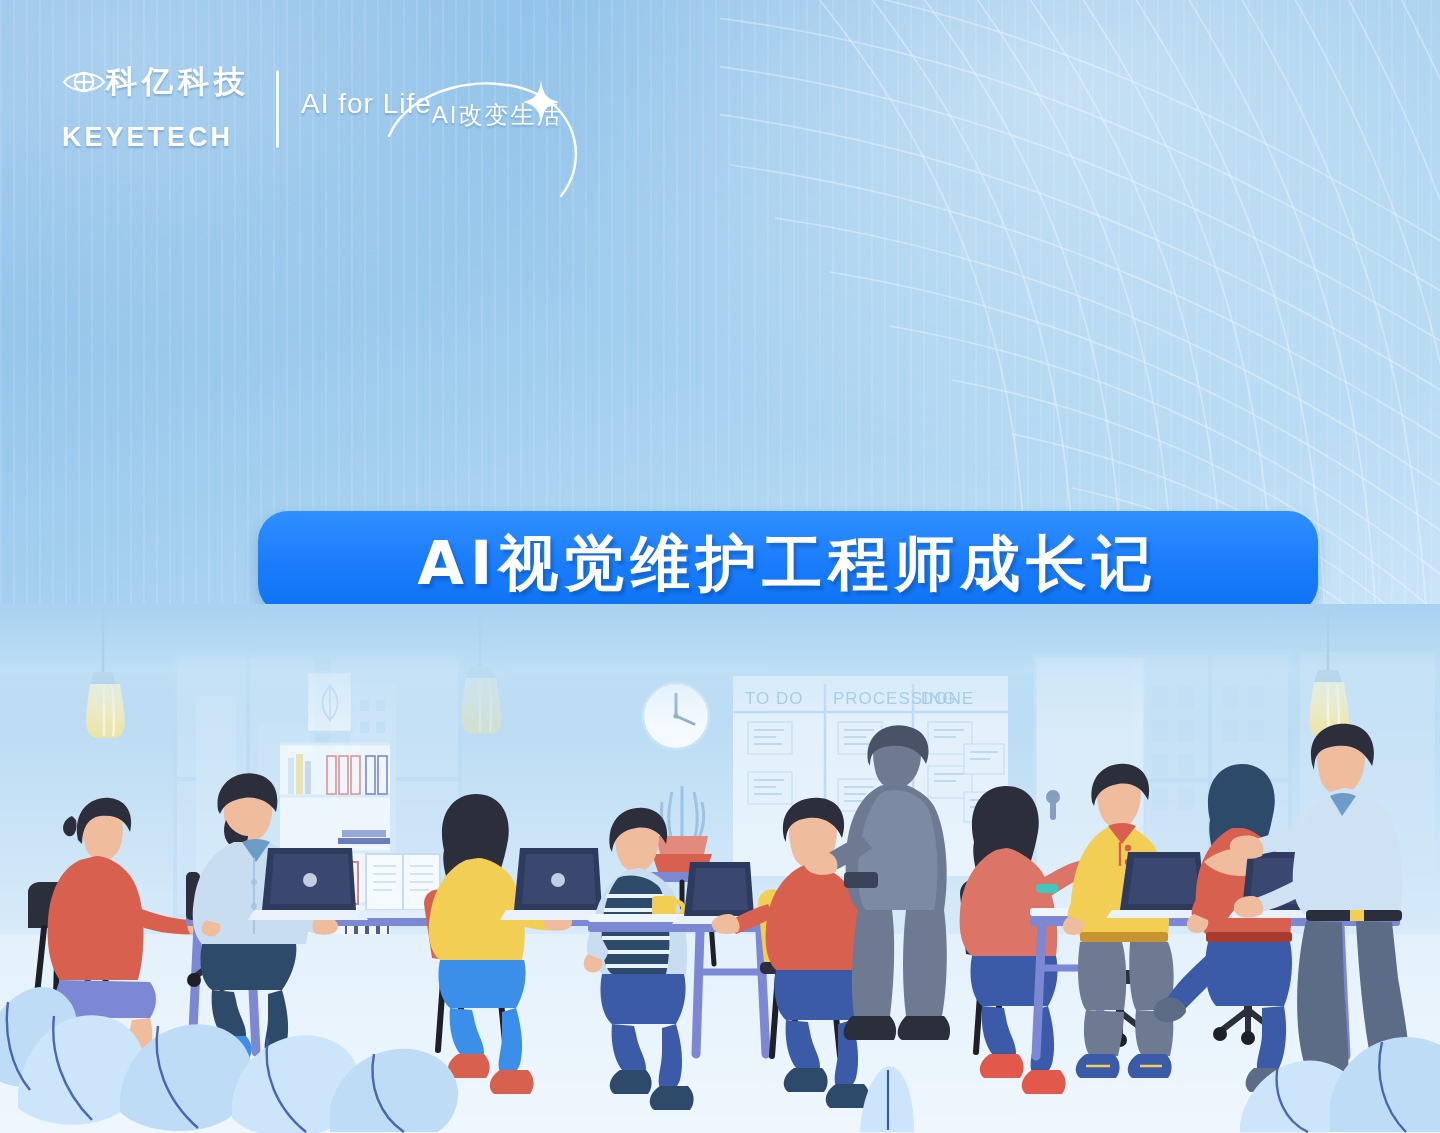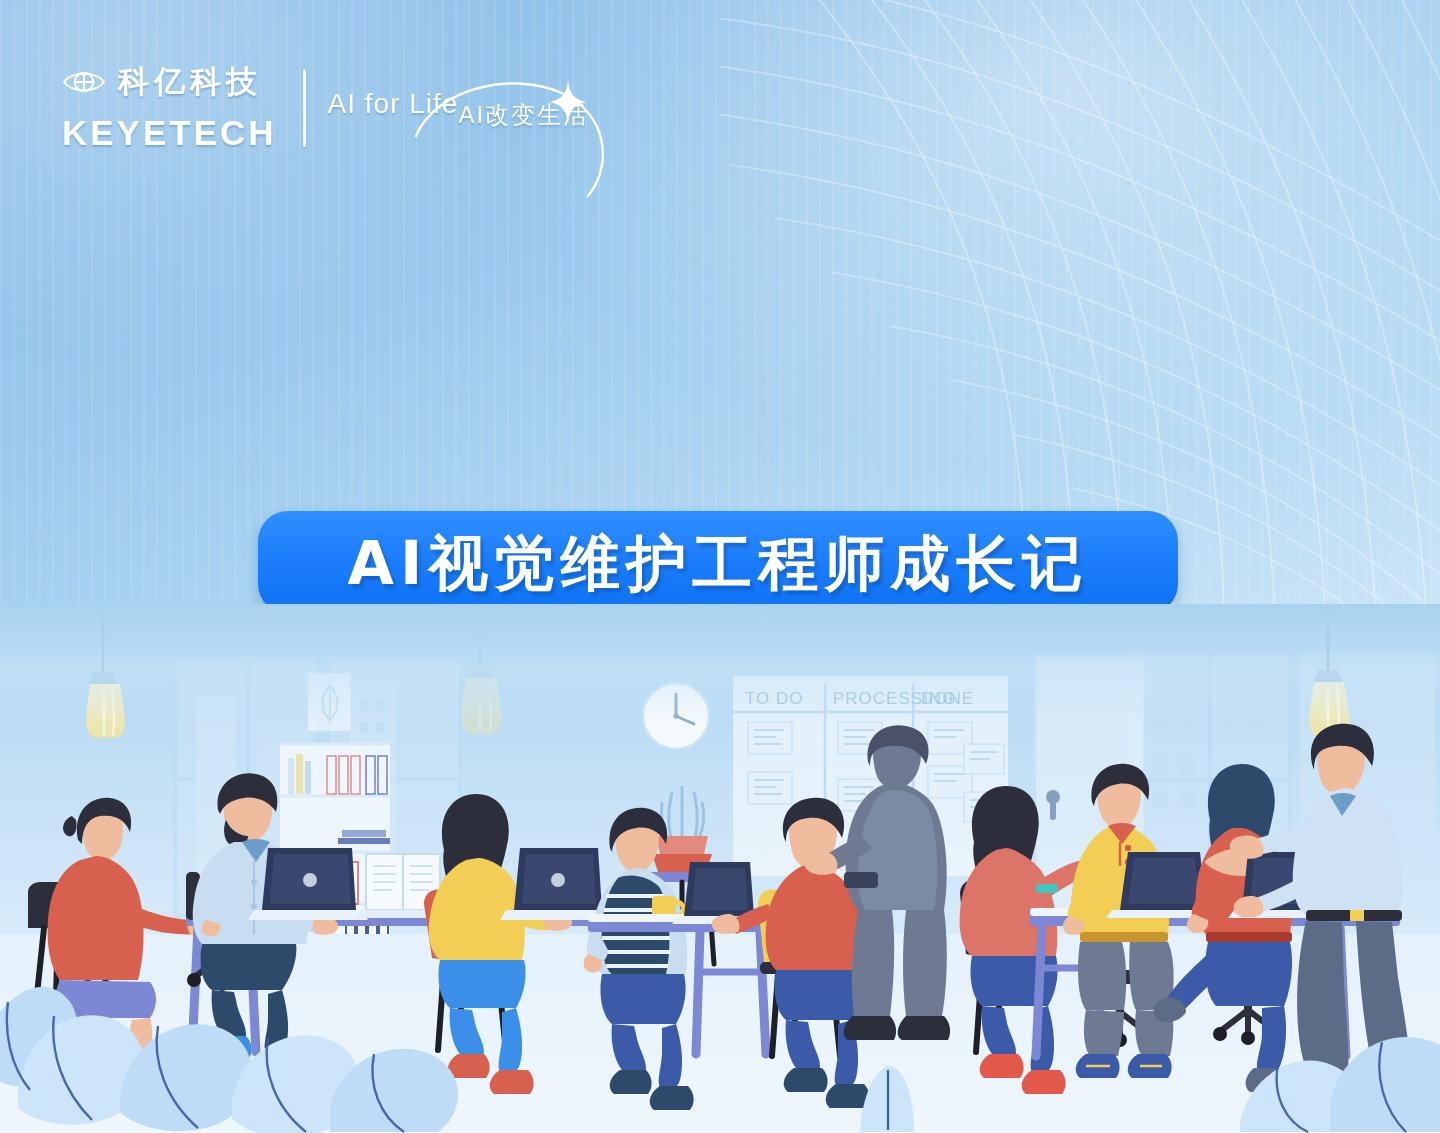--- a/index.html
+++ b/index.html
@@ -34,29 +34,29 @@
        rgba(255,255,255,.10) 0px, rgba(255,255,255,.10) 2px,
        rgba(255,255,255,0) 2px, rgba(255,255,255,0) 13px);
     pointer-events:none;
   }
   .bg-mesh{ position:absolute; top:-40px; right:-60px; width:780px; height:760px; pointer-events:none; opacity:.62; }
 
   
   .logo-block{ position:absolute; left:62px; top:66px; display:flex; align-items:center; }
   .logo-left{ display:flex; flex-direction:column; }
   .logo-cn{
-    display:flex; align-items:center; gap:12px;
+    display:flex; align-items:center; 
     color:#ffffff; font-size:31px; font-weight:bold; letter-spacing:5px;
     text-shadow:0 2px 2px rgba(40,90,140,.30);
     line-height:1;
   }
   .eye-icon{ width:44px; height:30px; flex:0 0 auto; display:block; }
   .logo-en{
-    color:#ffffff; font-size:35px; font-weight:bold; letter-spacing:3.0px;
-    line-height:1; margin-top:18px;
+    color:#ffffff; font-size:27px; font-weight:bold; letter-spacing:3.0px;
+    line-height:1; margin-top:27px;
     text-shadow:0 2px 2px rgba(40,90,140,.30);
     font-family:"Liberation Sans","DejaVu Sans",sans-serif;
   }
   .logo-sep{
     width:3px; height:78px; background:#ffffff; opacity:.95;
     margin:0 22px 0 26px; border-radius:2px;
     box-shadow:0 1px 2px rgba(40,90,140,.25);
   }
   .logo-right{ position:relative; display:flex; flex-direction:row; justify-content:center; }
   .slogan-en{
@@ -76,21 +76,21 @@
     color:#1E86D8; line-height:1.0; white-space:nowrap;
     -webkit-text-stroke:11px #ffffff;
     paint-order:stroke fill;
     text-shadow:0 5px 7px rgba(60,110,160,.22);
     font-family:"DejaVu Sans","Liberation Sans",sans-serif;
   }
 
   
   .sub-banner{
     position:absolute; left:258px; top:511px;
-    width:920px; height:103px;
+    width:1060px; height:103px;
     border-radius:30px;
     background:linear-gradient(180deg,#2F8FFF 0%,#1A7CFB 52%,#0C72F3 100%);
     box-shadow:0 6px 14px rgba(28,90,160,.28);
     display:flex; align-items:center; justify-content:center;
   }
   .sub-banner::after{
     content:""; position:absolute; left:50%; margin-left:-43px;
     bottom:-41px; width:0; height:0;
     border-left:44px solid transparent;
     border-right:44px solid transparent;

